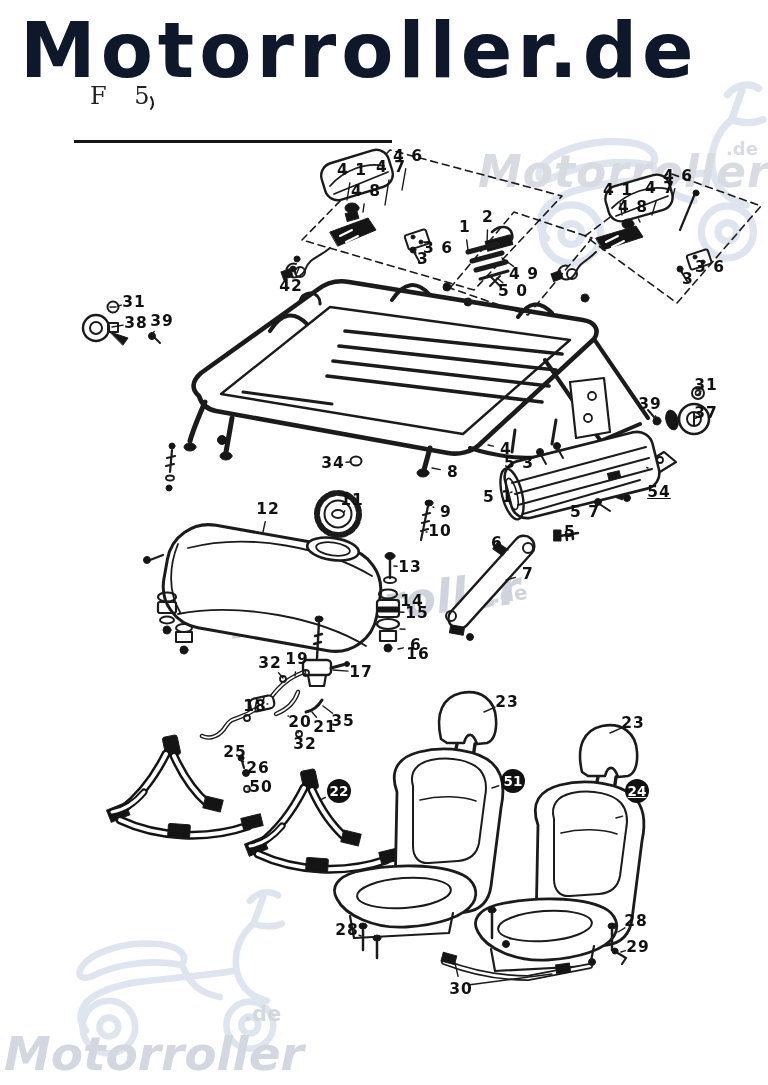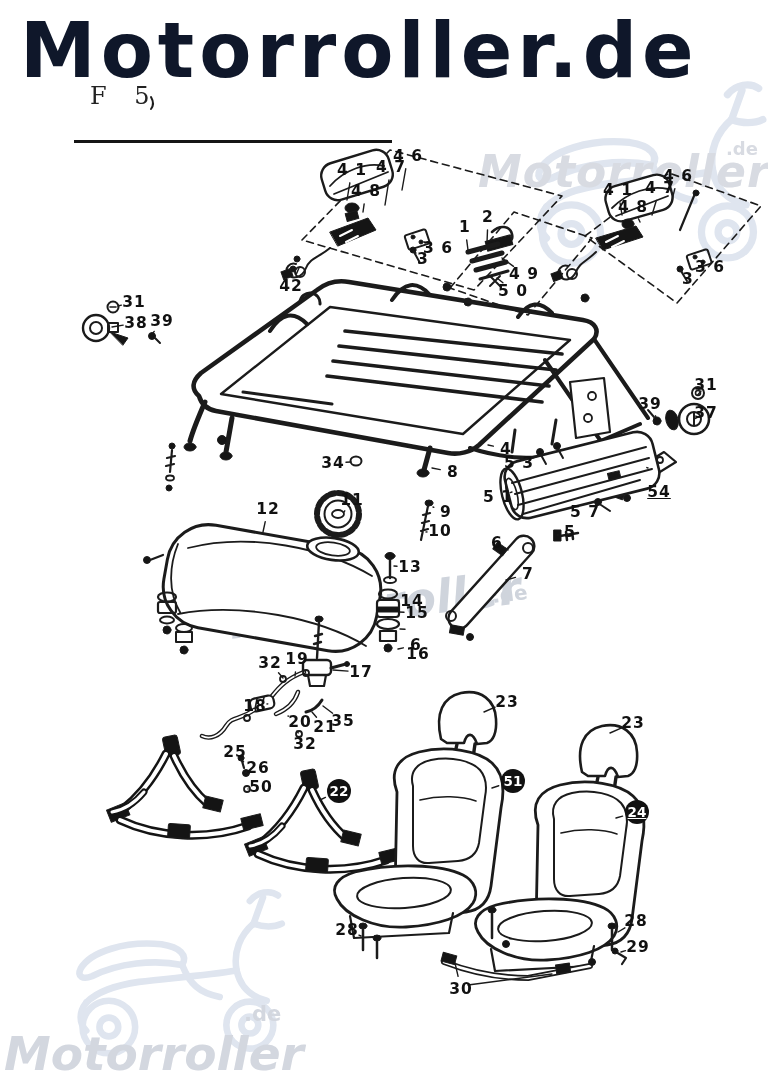--- a/index.html
+++ b/index.html
@@ -439,19 +439,19 @@
       <div class="part-label" style="left: 325px; top: 727px;">21</div>
       <div class="part-label" style="left: 343px; top: 721px;">35</div>
       <div class="part-label" style="left: 305px; top: 744px;">32</div>
       <div class="part-label" style="left: 235px; top: 752px;">25</div>
       <div class="part-label" style="left: 258px; top: 768px;">26</div>
       <div class="part-label" style="left: 261px; top: 787px;">50</div>
       <div class="part-label circled" style="left: 339px; top: 791px;">22</div>
       <div class="part-label" style="left: 507px; top: 702px;">23</div>
       <div class="part-label" style="left: 633px; top: 723px;">23</div>
       <div class="part-label circled" style="left: 513px; top: 781px;">51</div>
-      <div class="part-label circled" style="left: 637px; top: 812px; text-decoration: underline;">24</div>
+      <div class="part-label circled" style="left: 637px; top: 791px; text-decoration: underline;">24</div>
       <div class="part-label" style="left: 347px; top: 930px;">28</div>
       <div class="part-label" style="left: 636px; top: 921px;">28</div>
       <div class="part-label" style="left: 638px; top: 947px;">29</div>
       <div class="part-label" style="left: 461px; top: 989px;">30</div>
     </div>
 </div>
 
 </body></html>

